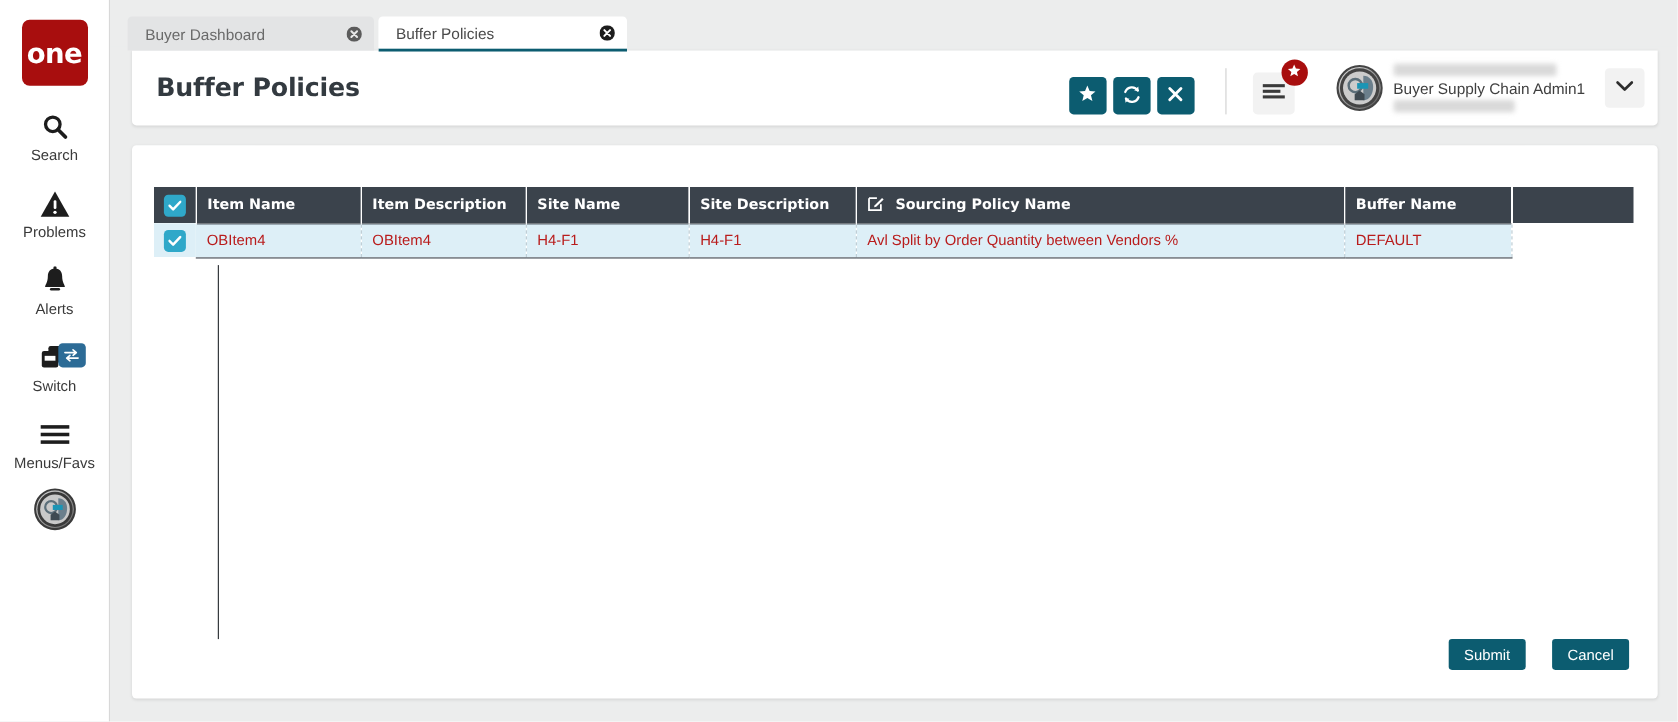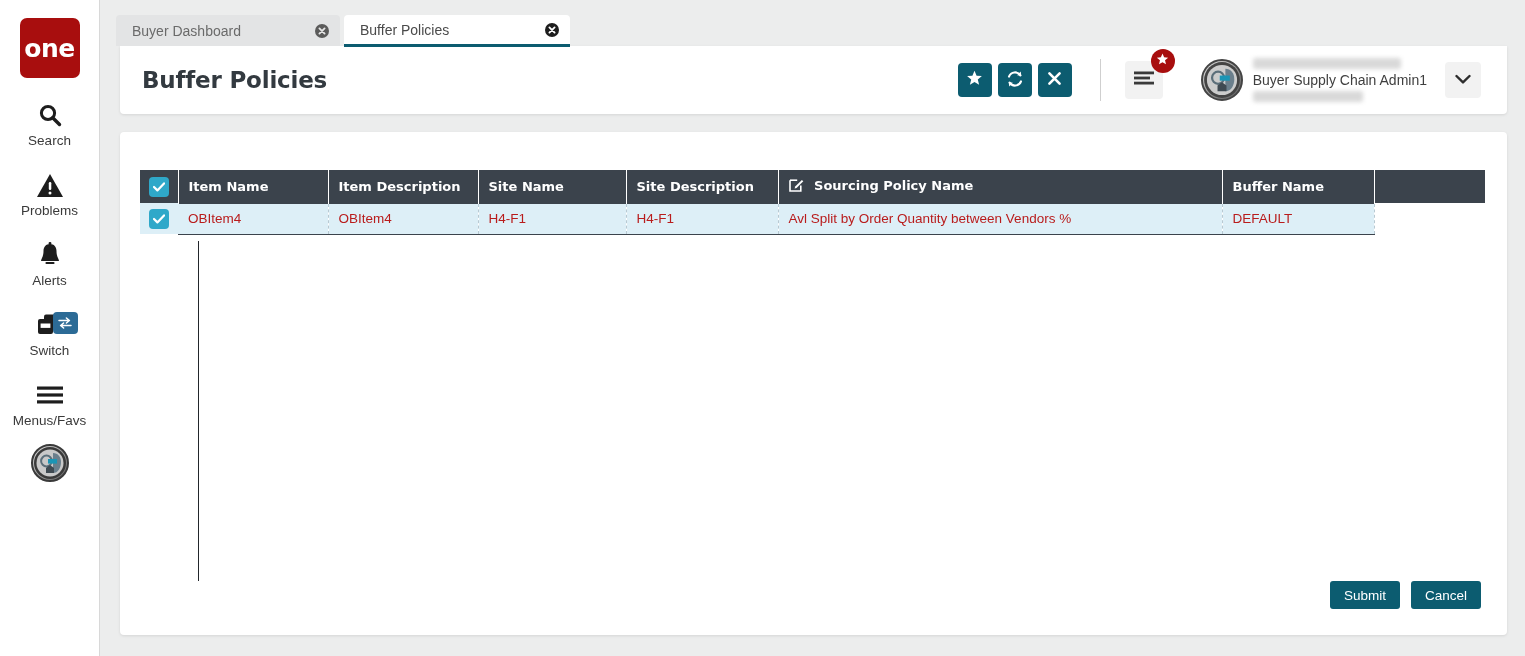--- a/index.html
+++ b/index.html
@@ -162,22 +162,22 @@
     margin-left: 22px;
     font-size: 23px;
     font-weight: 700;
     color: #333a40;
     font-family: "DejaVu Sans", sans-serif;
     letter-spacing: -0.2px;
   }
   #header-actions {
     margin-left: auto;
     display: flex;
-    align-items: center;
-    padding-right: 26px;
+    align-items: flex-end;
+    padding-right: 12px;
   }
   .act-btn {
     width: 34px; height: 34px;
     background: #0c5c70;
     border-radius: 4px;
     margin-left: 6px;
     display: flex;
     align-items: center;
     justify-content: center;
     color: #fff;
@@ -355,21 +355,21 @@
     background: #22262b;
   }
   .th-ico { margin-right: 6px; display: inline-block; vertical-align: -2px; }
 
   
   #footer-actions {
     position: absolute;
     right: 26px;
     bottom: 26px;
     display: flex;
-    gap: 11px;
+    gap: 24px;
   }
   .foot-btn {
     min-width: 68px;
     height: 28px;
     background: #0c5c70;
     color: #ffffff;
     border: none;
     border-radius: 3px;
     font-size: 13.5px;
     padding: 0 14px;

